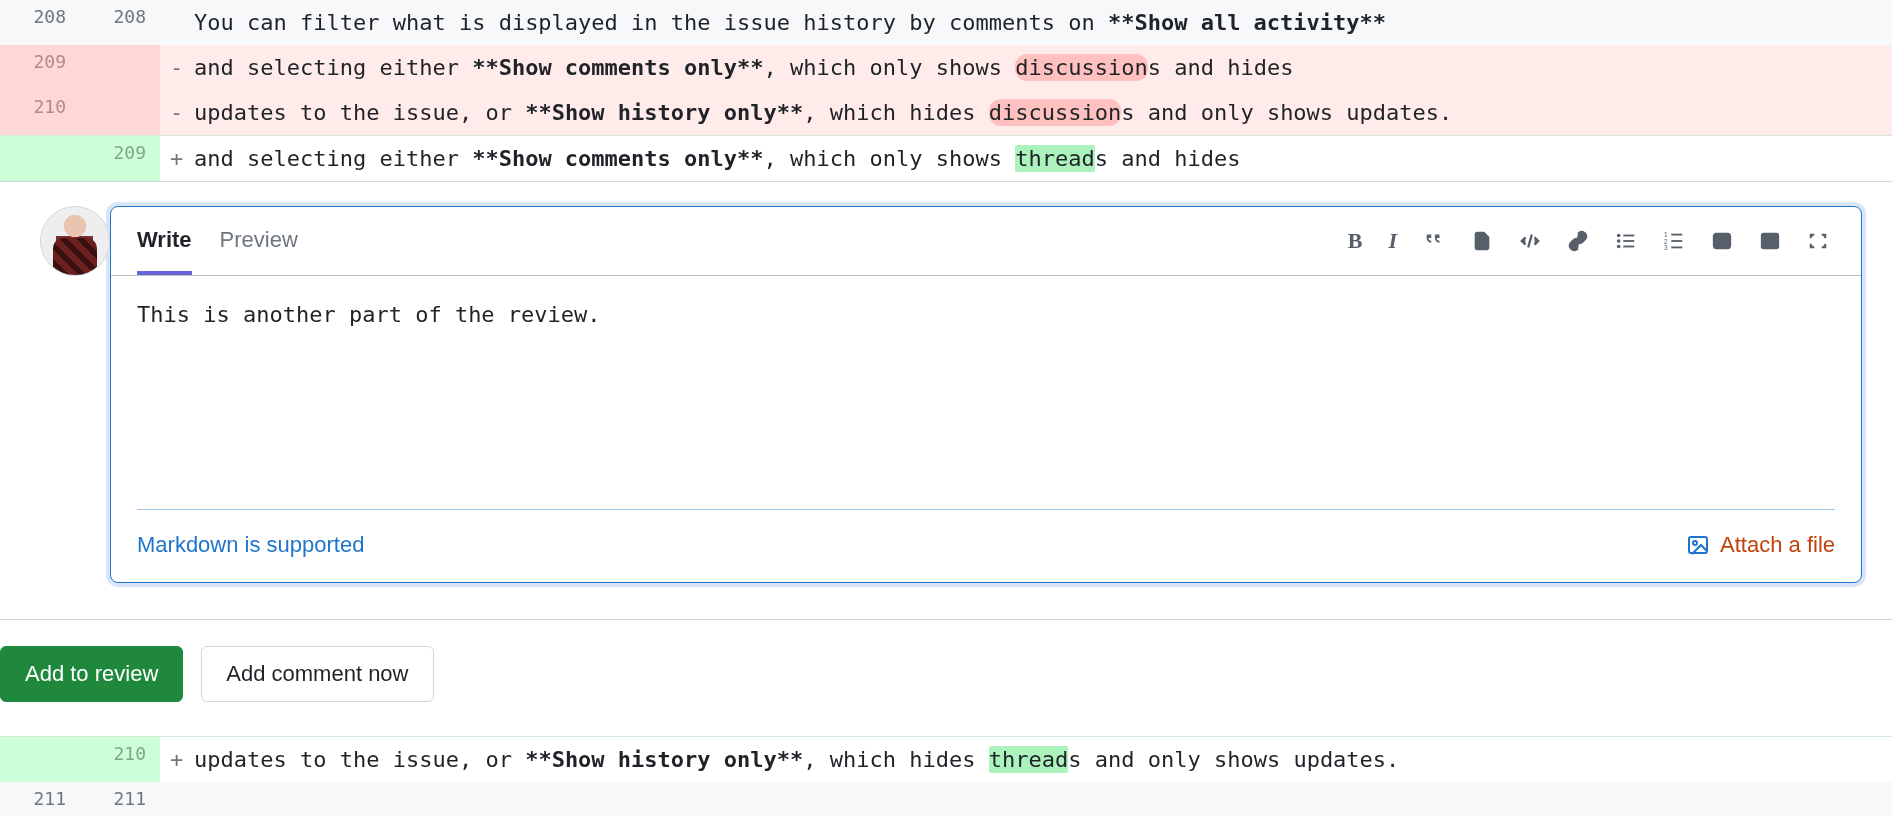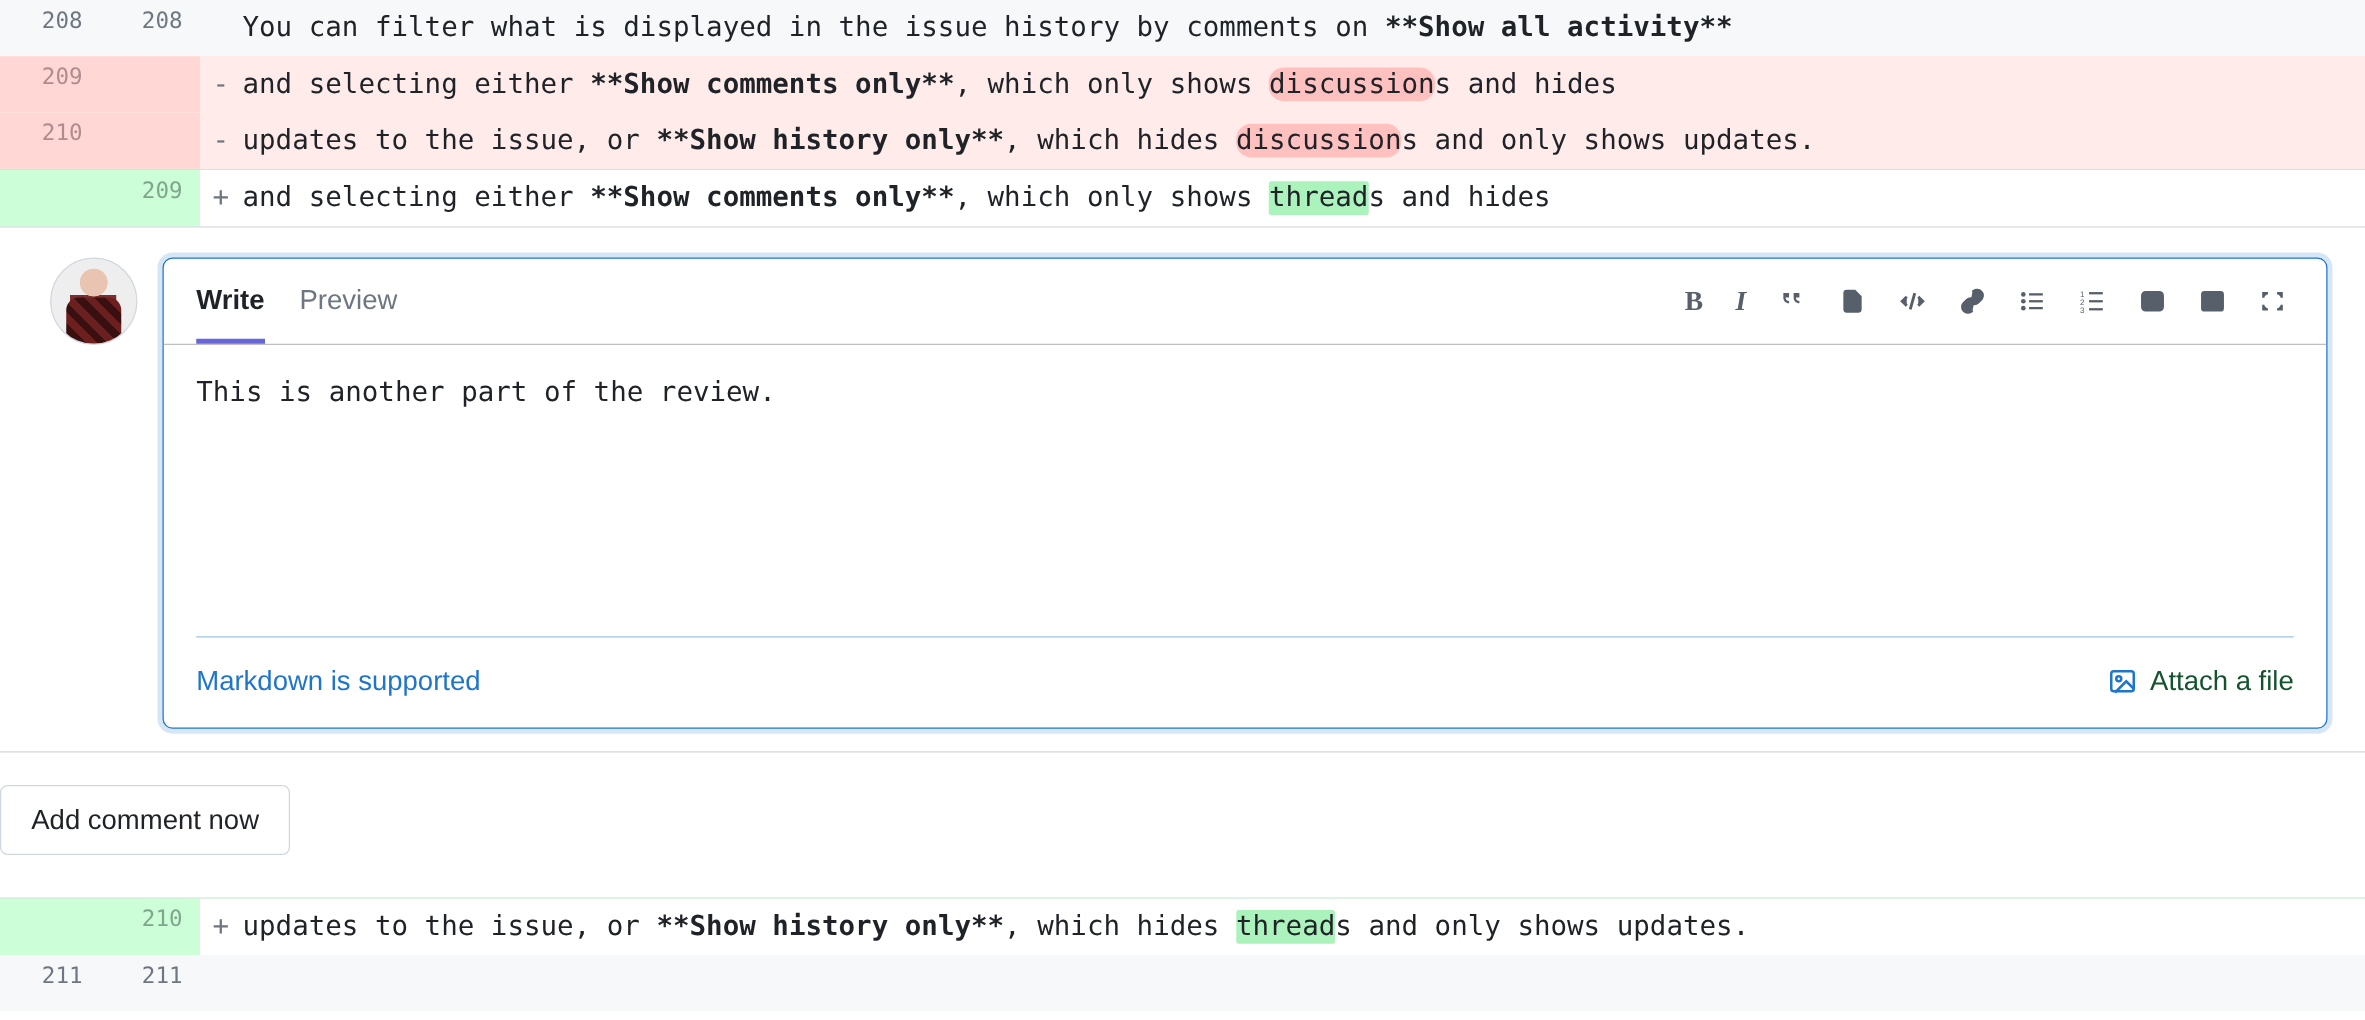--- a/index.html
+++ b/index.html
@@ -44,23 +44,22 @@
   .row-add .line-num { background: #ccffd8; color: #7fa58c;}
   .row-add .line-content { background: #ffffff; }
   .del-mark { background: #ffc1c0; border-radius:12px; padding:1px 0;}
   .add-mark { background: #abf2bc; border-radius:2px; padding:1px 0;}
   .bold { font-weight: 700; color:#1f2328;}
 
   
   .comment-block {
     border-top: 1px solid #d0d7de;
     border-bottom: 1px solid #d0d7de;
-    padding: 24px 30px 18px 40px;
+    padding: 24px 30px 36px 40px;
     display: flex;
-    gap: 20px;
     background:#fff;
   }
   .avatar {
     width: 70px; height: 70px;
     border-radius: 50%;
     background: #f1e9e3;
     border:1px solid #d0d7de;
     flex-shrink:0;
     background: radial-gradient(circle at 50% 28%, #e9c9b7 0 18%, transparent 19%),
                 linear-gradient(#7a2e2e,#7a2e2e) 50% 70%/55% 40% no-repeat,
@@ -114,21 +113,21 @@
     min-height: 200px;
     color:#1f2328;
   }
   .ta-divider { height:1px; background:#1f75cb55; background:#9ec5e6; margin: 8px 26px 0 26px;}
   .footer-row {
     display:flex; justify-content:space-between; align-items:center;
     padding: 22px 26px 24px 26px;
     text-align: center;
   }
   .link { color:#1f75cb; font-size:22px; cursor:pointer; text-decoration:none;}
-  .attach { display:flex; align-items:center; gap:10px; color:#14532d; font-size:22px; cursor:pointer;}
+  .attach { display:flex; align-items:center; gap:10px; color:#c2410c; font-size:22px; cursor:pointer;}
   .attach svg{ width:24px; height:24px; stroke:#1f75cb; fill:none;}
 
   .btn-row { padding: 26px 0 0 130px; display:flex; gap:18px; }
   .actions-wrap { padding-left: 0; }
   .btn {
     font-size: 22px;
     padding: 14px 24px;
     border-radius: 6px;
     border:1px solid #d0d7de;
     background:#fff;
@@ -244,20 +243,21 @@
               <circle cx="9" cy="10" r="2"></circle>
               <path d="M21 18l-6-6-9 9"></path>
             </svg>
         <span>Attach a file</span>
       </div>
     </div>
   </div>
 </div>
 
 <div class="btn-row actions-wrap">
+  <button class="btn btn-primary">Add to review</button>
   <button class="btn">Add comment now</button>
 </div>
 </div>
 
 <div class="diff-table" id="diff-bottom">
     <div class="diff-row row-add">
       <div class="line-num"></div>
       <div class="line-num">210</div>
       <div class="line-content"><span class="marker">+</span><span>updates to the issue, or </span><span class="bold">**Show history only**</span><span>, which hides </span><span class="add-mark">thread</span><span>s and only shows updates.</span></div>
     </div>

